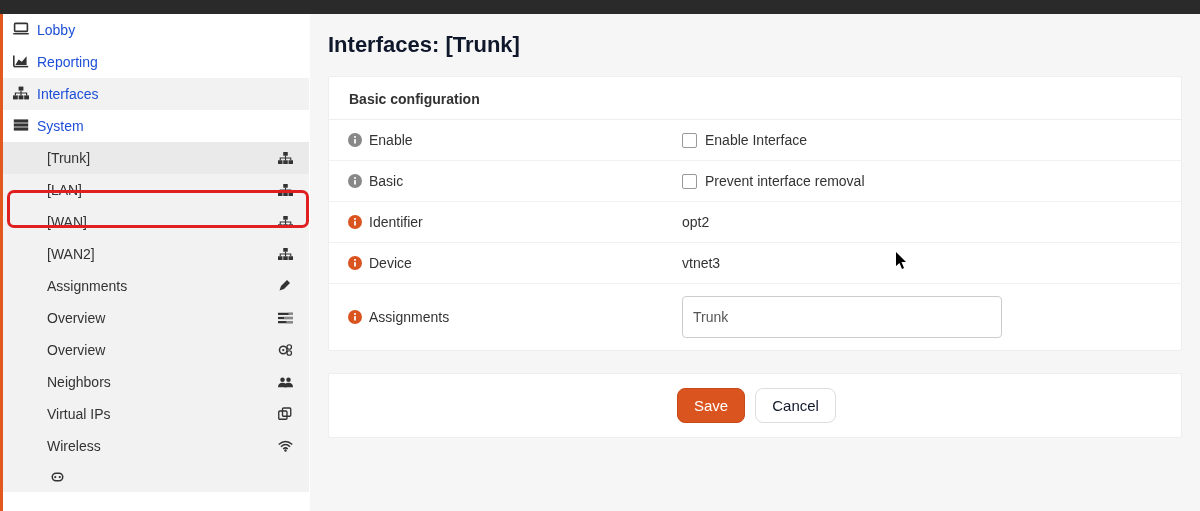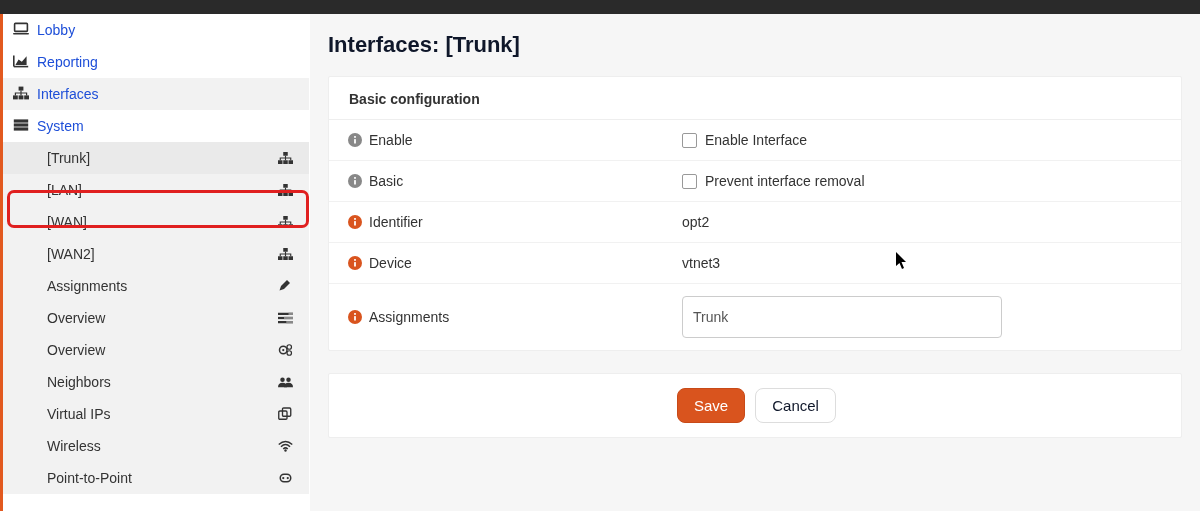--- a/index.html
+++ b/index.html
@@ -305,21 +305,20 @@
           <span class="right-icon">
             <svg width="15" height="14" viewBox="0 0 20 16">
               <path d="M1 6 Q10 -2 19 6" fill="none" stroke="#333" stroke-width="2"></path>
               <path d="M4 9 Q10 3 16 9" fill="none" stroke="#333" stroke-width="2"></path>
               <path d="M7 12 Q10 9 13 12" fill="none" stroke="#333" stroke-width="2"></path>
               <circle cx="10" cy="14" r="1.6" fill="#333"></circle>
             </svg>
           </span>
         </li>
         <li class="sub-item">
-          <span class="label">Point-to-Point</span>
           <span class="right-icon">
             <svg width="15" height="14" viewBox="0 0 20 16">
               <rect x="3" y="3" width="14" height="10" rx="5" fill="none" stroke="#333" stroke-width="2"></rect>
               <circle cx="7" cy="8" r="1.5" fill="#333"></circle>
               <circle cx="13" cy="8" r="1.5" fill="#333"></circle>
             </svg>
           </span>
         </li>
       </ul>
     <div class="highlight-box"></div>

